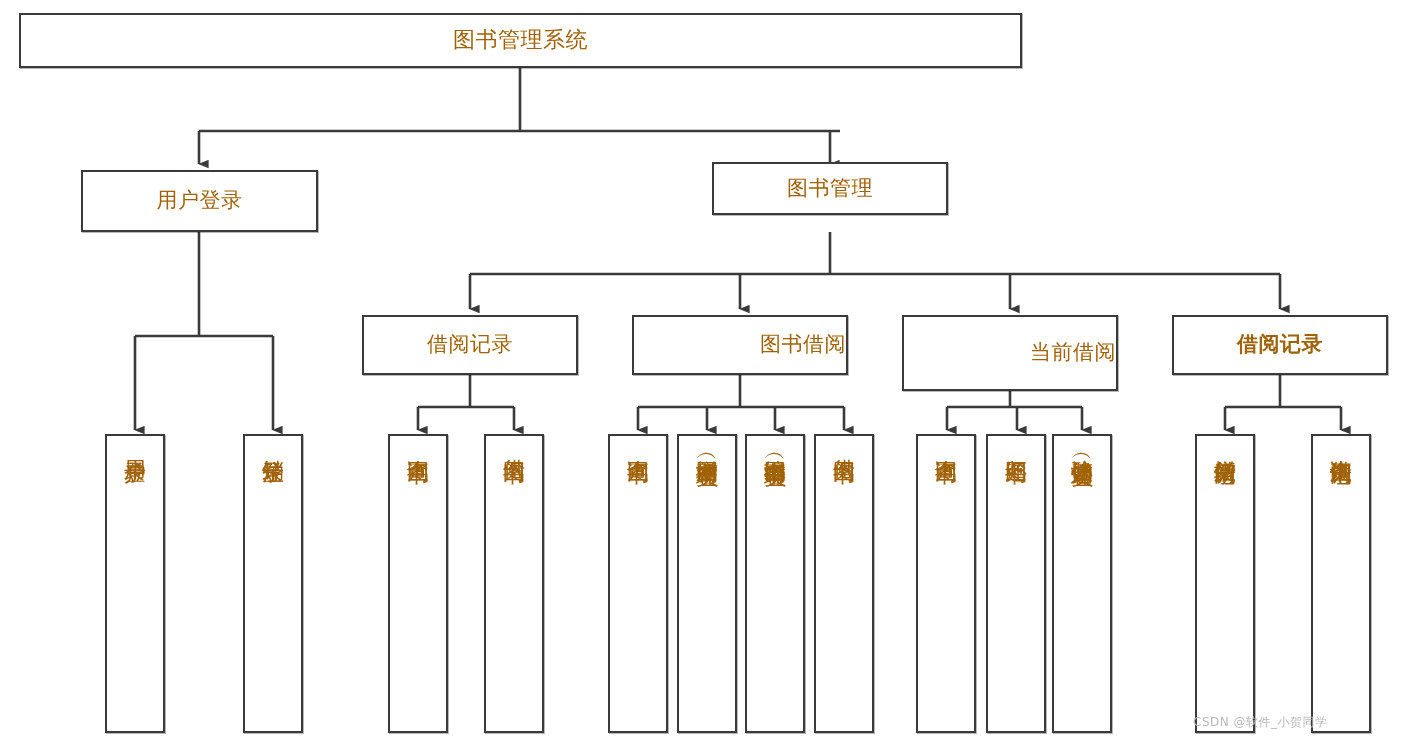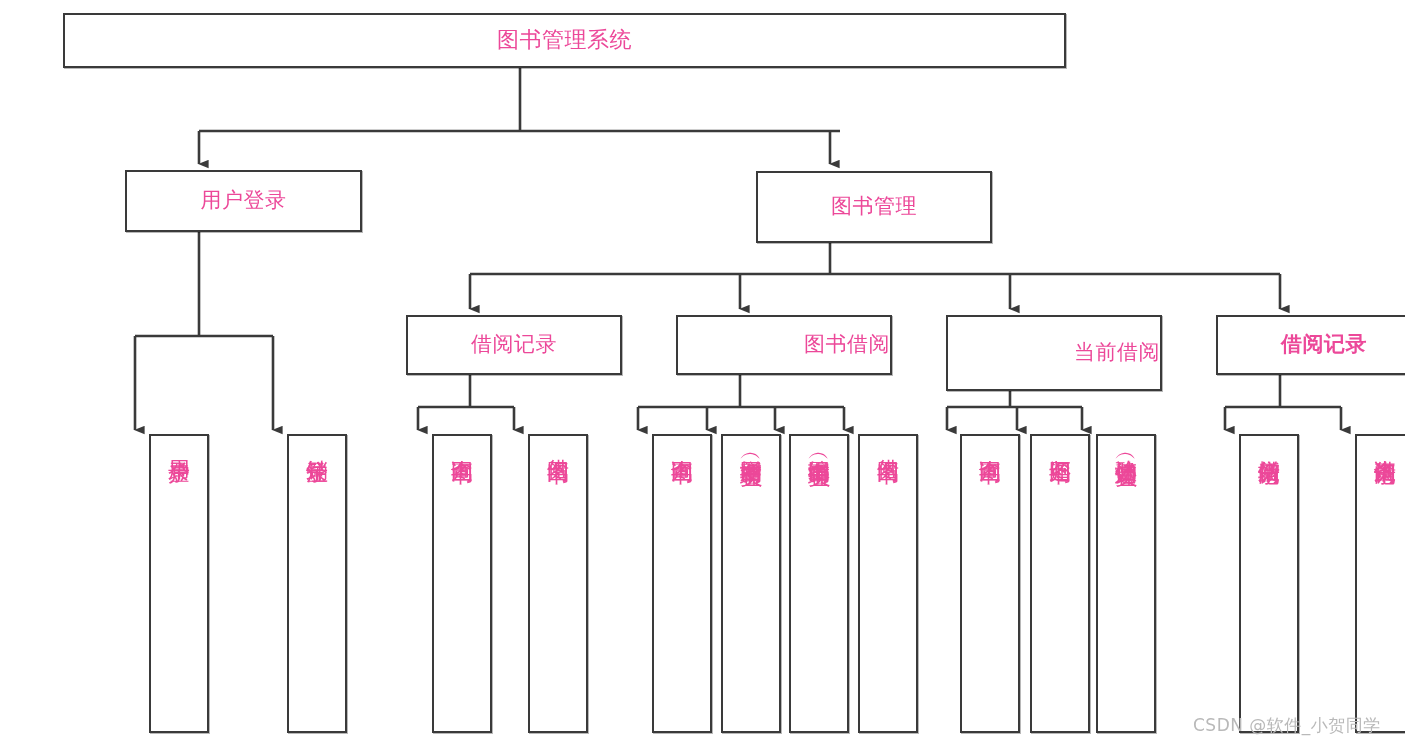--- a/index.html
+++ b/index.html
@@ -28,23 +28,22 @@
   }
   .node {
     position: absolute;
     box-sizing: border-box;
     background: #ffffff;
     border: 2px solid #3a3a3a;
     box-shadow: 1px 1px 0 rgba(0,0,0,0.28);
     display: flex;
     align-items: center;
     justify-content: center;
-    color: #ec4899;
+    color: #a16207;
     z-index: 2;
-    margin-left: 44px;
   }
   .node .lbl {
     display: block;
     text-align: center;
     line-height: 1.12;
     letter-spacing: 0.5px;
   }
   
   .node.horiz .lbl {
     writing-mode: horizontal-tb;
@@ -61,21 +60,21 @@
     writing-mode: vertical-rl;
     text-orientation: upright;
     font-size: 22px;
     line-height: 1.0;
     letter-spacing: 1px;
     white-space: nowrap;
   }
   .watermark {
     position: absolute;
     color: #b9b9b9;
-    font-size: 17px;
+    font-size: 12px;
     letter-spacing: 0.5px;
     white-space: nowrap;
     z-index: 5;
   }
 </style>
 </head>
 <body>
 
 <div id="canvas">
 
@@ -132,21 +131,21 @@
   </svg>
 
   <div class="node horiz root" style="left:19px; top:13px; width:1003px; height:55px;">
     <span class="lbl">图书管理系统</span>
   </div>
 
   <div class="node horiz" style="left:81px; top:170px; width:237px; height:62px;">
     <span class="lbl">用户登录</span>
   </div>
 
-  <div class="node horiz" style="left:712px; top:171px; width:236px; height:72px;">
+  <div class="node horiz" style="left:712px; top:162px; width:236px; height:53px;">
     <span class="lbl">图书管理</span>
   </div>
 
   <div class="node horiz" style="left:362px; top:315px; width:216px; height:60px;">
     <span class="lbl">借阅记录</span>
   </div>
 
   <div class="node horiz" style="left:632px; top:315px; width:216px; height:60px;justify-content:flex-end;">
     <span class="lbl">图书借阅</span>
   </div>

